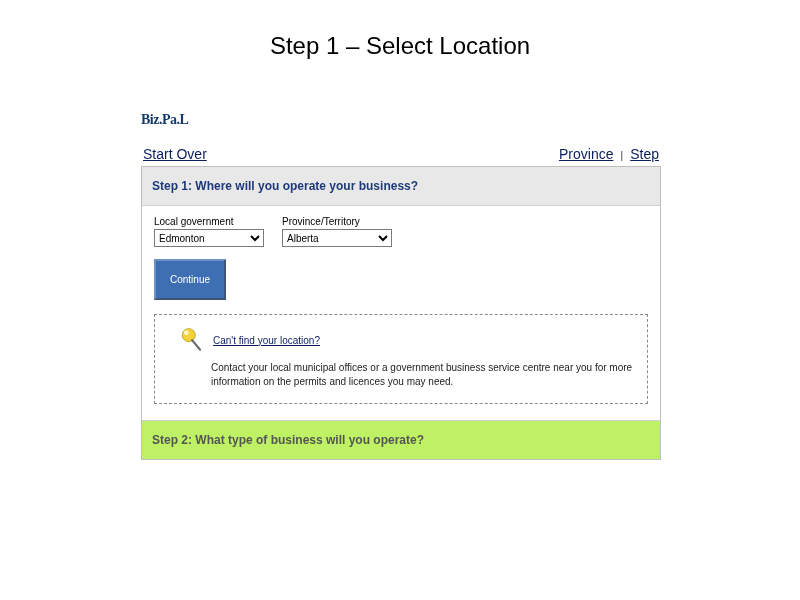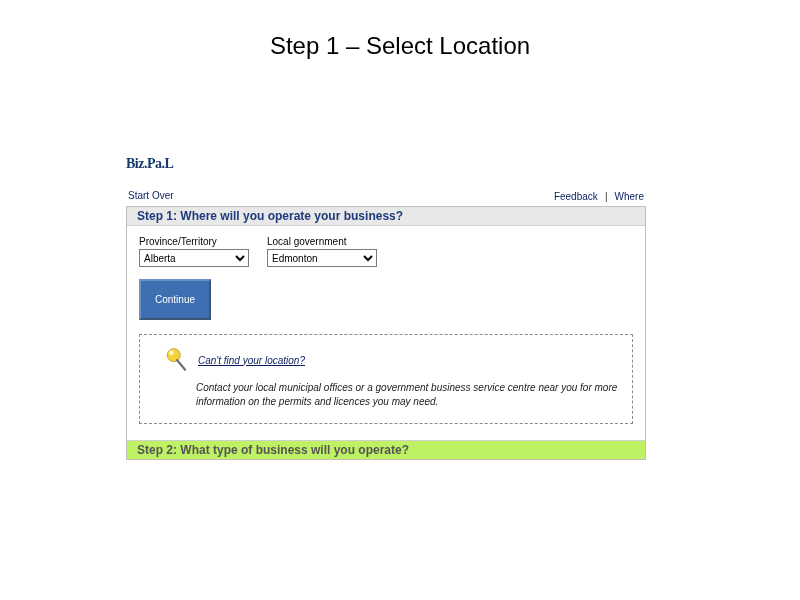--- a/index.html
+++ b/index.html
@@ -13,53 +13,53 @@
   .slide { width: 800px; height: 477px; position: relative; }
   .slide-title {
     font-size: 24px;
     font-weight: 400;
     text-align: center;
     padding-top: 32px;
     color: #000;
   }
   .app {
     position: absolute;
-    left: 126px;
+    left: 141px;
     top: 112px;
     width: 520px;
     font-size: 11px;
     color: #000;
-    margin-top: 44px;
   }
   .brand {
     font-family: Georgia, 'Times New Roman', serif;
     font-size: 14px;
     color: #163a6b;
     font-weight: bold;
     letter-spacing: -0.5px;
     margin-bottom: 18px;
   }
   .topbar {
     display: flex;
     justify-content: space-between;
     padding: 0 2px 4px 2px;
   }
   .topbar a, .topbar span.link {
     color: #0a1e5e;
-    font-size: 10px;
+    font-size: 14px;
+    text-decoration: underline;
     cursor: pointer;
   }
   .topbar .sep { padding: 0 4px; color: #333; font-size: 10px; }
   .panel {
     border: 1px solid #bfbfbf;
     background: #fff;
   }
   .panel-header {
     background: #e8e8e8;
-    padding: 2px 10px;
+    padding: 12px 10px;
     font-weight: bold;
     color: #1d3a7a;
     font-size: 12px;
     border-bottom: 1px solid #d0d0d0;
   }
   .panel-header.collapsed {
     background: #bef264;
     color: #555;
     border-top: 1px solid #d0d0d0;
     border-bottom: none;
@@ -84,21 +84,20 @@
     color: #fff;
     font-size: 10px;
     padding: 13px 14px;
     cursor: pointer;
   }
   .hint-box {
     margin-top: 14px;
     border: 1px dashed #8a8a8a;
     padding: 12px 14px 14px 14px;
     position: relative;
-    font-style: italic;
   }
   .hint-top {
     display: flex;
     align-items: center;
     gap: 8px;
     margin-bottom: 8px;
   }
   .hint-q {
     color: #0a1e5e;
     font-size: 10px;
@@ -118,43 +117,43 @@
 
 <div class="slide">
   <div class="slide-title">Step 1 – Select Location</div>
 
   <div class="app">
     <div class="brand">Biz.Pa.L</div>
 
     <div class="topbar">
       <span class="link">Start Over</span>
       <span>
-        <span class="link">Feedback</span>
+        <span class="link">Province</span>
         <span class="sep">|</span>
-        <span class="link">Where</span>
+        <span class="link">Step</span>
       </span>
     </div>
 
     <div class="panel">
       <div class="panel-header">Step 1: Where will you operate your business?</div>
       <div class="panel-body">
         <div class="field-row">
           <div class="field">
+            <label>Local government</label>
+            <div class="select-wrap">
+              <select>
+                <option>Edmonton</option>
+              </select>
+            </div>
+          </div>
+          <div class="field">
             <label>Province/Territory</label>
             <div class="select-wrap">
               <select>
                 <option>Alberta</option>
-              </select>
-            </div>
-          </div>
-          <div class="field">
-            <label>Local government</label>
-            <div class="select-wrap">
-              <select>
-                <option>Edmonton</option>
               </select>
             </div>
           </div>
         </div>
 
         <button class="continue-btn">Continue</button>
 
         <div class="hint-box">
           <div class="hint-top">
             <span class="pin-icon">

